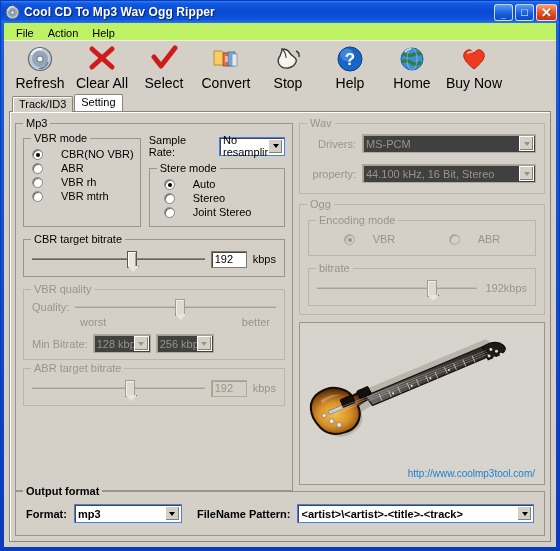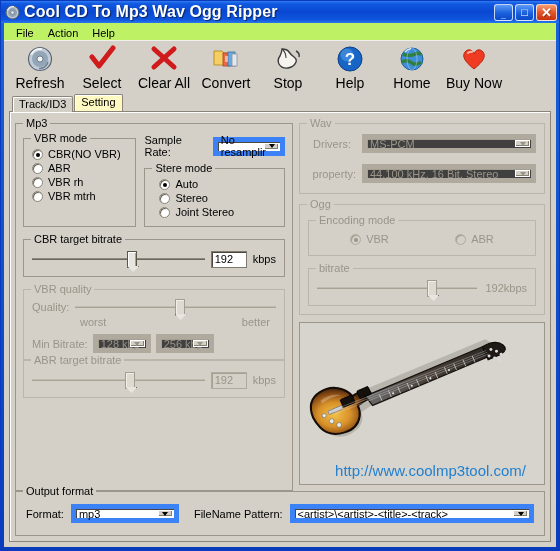--- a/index.html
+++ b/index.html
@@ -19,21 +19,21 @@
     display:flex; flex-direction:column;
   }
   #titlebar {
     height:22px; flex:0 0 22px;
     background:linear-gradient(180deg,#2f7df5 0%,#1159e0 12%,#0a48d2 48%,#0f55dd 84%,#2a76ec 100%);
     display:flex; align-items:center; padding:0 2px 0 4px;
     position:relative;
   }
   #app-icon { width:15px; height:15px; flex:0 0 15px; margin-right:4px; position:relative; }
   #title-text {
-    color:#fff; font-weight:bold; font-size:16px;
+    color:#fff; font-weight:bold; font-size:12px;
     text-shadow:1px 1px 1px rgba(0,0,0,.55);
     white-space:nowrap; letter-spacing:.1px;
   }
   #caption-buttons { margin-left:auto; display:flex; gap:2px; align-items:center; }
   .capbtn {
     width:19px; height:17px; border-radius:3px;
     border:1px solid rgba(255,255,255,.75);
     display:flex; align-items:center; justify-content:center;
     position:relative;
   }
@@ -67,21 +67,21 @@
 
   
   #tabstrip { flex:0 0 17px; height:17px; padding-left:8px; display:flex; align-items:flex-end; position:relative; }
   .tab {
     height:16px; padding:1px 6px 0 6px; font-size:11px;
     background:#d4d0c8; border:1px solid #8a8578; border-bottom:none;
     border-top-left-radius:2px; border-top-right-radius:2px;
     margin-right:1px; position:relative; top:1px; color:#000;
     box-shadow:inset 1px 1px 0 #fff;
   }
-  .tab.active { height:17px; top:0; background:#fef9c3; font-weight:normal; z-index:3; box-shadow:inset 1px 1px 0 #fff; }
+  .tab.active { height:17px; top:0; background:#ffffff; font-weight:normal; z-index:3; box-shadow:inset 1px 1px 0 #fff; }
 
   
   #page {
     flex:1 1 auto; margin:0 5px 5px 5px; background:#d4d0c8;
     border:1px solid #8a8578; box-shadow:inset 1px 1px 0 #fff;
     padding:5px; display:flex; flex-direction:column; overflow:hidden;
   }
   #cols { flex:1 1 auto; display:flex; gap:6px; min-height:0; }
   .col-left { width:278px; flex:0 0 278px; }
   .col-right { flex:1 1 auto; display:flex; flex-direction:column; }
@@ -90,21 +90,21 @@
     background:transparent;
   }
   .grp > .grp-title {
     position:absolute; top:-7px; left:7px; background:#d4d0c8;
     padding:0 3px; font-size:11px; color:#000; line-height:12px;
   }
   .grp.disabled > .grp-title, .disabled-text { color:#9a9488; }
   .grp.disabled { border-color:#bcb6aa; }
 
   
-  .radio-row { display:flex; align-items:center; gap:5px; margin:2px 0; }
+  .radio-row { display:flex; align-items:center; gap:18px; margin:2px 0; }
   .radio {
     width:11px; height:11px; border-radius:50%;
     background:#fff; border:1px solid #8a8578;
     box-shadow:inset 1px 1px 0 #6f6a5f, inset -1px -1px 0 #fff;
     position:relative; flex:0 0 11px;
   }
   .radio.checked::after {
     content:''; position:absolute; left:3px; top:3px;
     width:4px; height:4px; border-radius:50%; background:#000;
   }
@@ -137,21 +137,21 @@
 
   
   .tbox {
     background:#fff; border:1px solid #7f7a6e;
     box-shadow:inset 1px 1px 0 #4a463d;
     padding:1px 3px; font-size:11px; color:#000; height:17px;
     display:flex; align-items:center;
   }
   .tbox.dis { background:#d4d0c8; color:#9a9488; border-color:#b0aa9e; box-shadow:inset 1px 1px 0 #a6a093; }
   .combo {
-    background:#fff; border:5px solid #3b82f6; box-shadow:inset 1px 1px 0 #4a463d;
+    background:#fff; border:1px solid #3b82f6; box-shadow:inset 1px 1px 0 #4a463d;
     height:19px; display:flex; align-items:center; position:relative; font-size:11px;
     padding-left:3px; color:#000;
   }
   .combo .arrow {
     position:absolute; right:1px; top:1px; bottom:1px; width:15px;
     background:#d4d0c8; border:1px solid #fff;
     box-shadow:inset -1px -1px 0 #84806f;
     display:flex; align-items:center; justify-content:center;
   }
   .combo .arrow i {
@@ -164,21 +164,21 @@
   .lbl { font-size:11px; color:#000; }
   .lbl.dis { color:#9a9488; }
 
   
   #imgpanel {
     flex:1 1 auto; margin-top:7px; background:#d7d4cd;
     border:1px solid #9c968a; position:relative; overflow:hidden;
     min-height:110px;
   }
   #imgurl {
-    position:absolute; right:18px; bottom:5px; color:#1f7fd0; font-size:15px;
+    position:absolute; right:9px; bottom:5px; color:#1f7fd0; font-size:10px;
   }
   
   #outgrp { margin-top:6px; }
 </style>
 </head>
 <body>
 
 <div id="window">
 
   <div id="titlebar">
@@ -223,34 +223,34 @@
             <path d="M5.2 9.5 A10 10 0 0 1 16 4.2" stroke="#fff" stroke-width="2" fill="none" opacity=".8"></path>
             <path d="M22 17 a9 9 0 0 1-9 6.5" stroke="#6e7f90" stroke-width="1.5" fill="none"></path>
           </svg>
         </div>
         <div class="lb">Refresh</div>
       </div>
 
       <div class="tbtn">
         <div class="ic">
           <svg width="28" height="28" viewBox="0 0 28 28">
-            <path d="M4 12 L11 21 L25 3" stroke="#cf1b1b" stroke-width="5" fill="none" stroke-linecap="round" stroke-linejoin="round"></path>
-          </svg>
-        </div>
-        <div class="lb">Select</div>
-      </div>
-
-      <div class="tbtn">
-        <div class="ic">
-          <svg width="28" height="28" viewBox="0 0 28 28">
             <path d="M4 4 L24 22" stroke="#cf1b1b" stroke-width="5" stroke-linecap="round"></path>
             <path d="M24 4 L4 22" stroke="#cf1b1b" stroke-width="5" stroke-linecap="round"></path>
           </svg>
         </div>
         <div class="lb">Clear All</div>
+      </div>
+
+      <div class="tbtn">
+        <div class="ic">
+          <svg width="28" height="28" viewBox="0 0 28 28">
+            <path d="M4 12 L11 21 L25 3" stroke="#cf1b1b" stroke-width="5" fill="none" stroke-linecap="round" stroke-linejoin="round"></path>
+          </svg>
+        </div>
+        <div class="lb">Select</div>
       </div>
 
       <div class="tbtn">
         <div class="ic">
           <svg width="28" height="28" viewBox="0 0 28 28">
             <path d="M2 6 h8 l2 2 h7 v12 H2 Z" fill="#f5cf63" stroke="#b8912c" stroke-width="1"></path>
             <rect x="11" y="8" width="7" height="13" fill="#e96a46" stroke="#a8432a" stroke-width=".8"></rect>
             <rect x="16" y="7" width="7" height="14" fill="#6fa8dc" stroke="#3c6f9e" stroke-width=".8"></rect>
             <rect x="20" y="9" width="5" height="12" fill="#e4e8ec" stroke="#8b949c" stroke-width=".8"></rect>
             <rect x="13" y="11" width="3" height="6" fill="#fff" opacity=".5"></rect>
@@ -410,21 +410,21 @@
                 </div>
                 <div class="combo dis" style="width:58px;">
                   <span>256 kbp</span>
                   <span class="arrow">
                       <i></i>
                     </span>
                 </div>
               </div>
             </div>
 
-            <div class="grp disabled" style="margin-top:0; padding:10px 8px 8px 8px;">
+            <div class="grp disabled" style="margin-top:8px; padding:10px 8px 8px 8px;">
               <div class="grp-title">ABR target bitrate</div>
               <div style="display:flex; align-items:center; gap:6px;">
                 <div class="slider dis">
                   <div class="track"></div>
                   <div class="thumb" id="abr-thumb" style="left: 57%;"></div>
                 </div>
                 <div class="tbox dis" style="width:36px;">
                   <span>192</span>
                 </div>
                 <span class="lbl dis">kbps</span>
@@ -432,21 +432,21 @@
             </div>
 
           </div>
         </div>
 
         <div class="col-right">
 
           <div class="grp disabled" style="padding:10px 8px 10px 8px;">
             <div class="grp-title">Wav</div>
             <div style="display:flex; align-items:center; gap:6px;">
-              <span class="lbl dis" style="width:48px; text-align:center;">Drivers:</span>
+              <span class="lbl dis" style="width:48px; text-align:right;">Drivers:</span>
               <div class="combo dis" style="flex:1 1 auto;">
                 <span>MS-PCM</span>
                 <span class="arrow">
                     <i></i>
                   </span>
               </div>
             </div>
             <div style="display:flex; align-items:center; gap:6px; margin-top:11px;">
               <span class="lbl dis" style="width:48px; text-align:right;">property:</span>
               <div class="combo dis" style="flex:1 1 auto;">
@@ -564,21 +564,21 @@
               <circle cx="26" cy="68" r="2.2" fill="#e8eaec" stroke="#6b6f73" stroke-width=".7"></circle>
 
               <path d="M22 52 q10 -8 22 -6 q-12 2 -20 9 Z" fill="#fff" opacity=".25"></path>
             </svg>
             <div id="imgurl" style="color: rgb(31, 127, 208);">http://www.coolmp3tool.com/</div>
           </div>
 
         </div>
       </div>
 
-      <div class="grp" id="outgrp" style="padding:12px 10px 12px 10px;">
+      <div class="grp" id="outgrp" style="padding:12px 10px 12px 10px;font-weight:bold;">
         <div class="grp-title">Output format</div>
         <div style="display:flex; align-items:center; gap:7px;">
           <span class="lbl">Format:</span>
           <div class="combo" style="width:108px;">
             <span>mp3</span>
             <span class="arrow">
                 <i></i>
               </span>
           </div>
           <span class="lbl" style="margin-left:8px;">FileName Pattern:</span>

